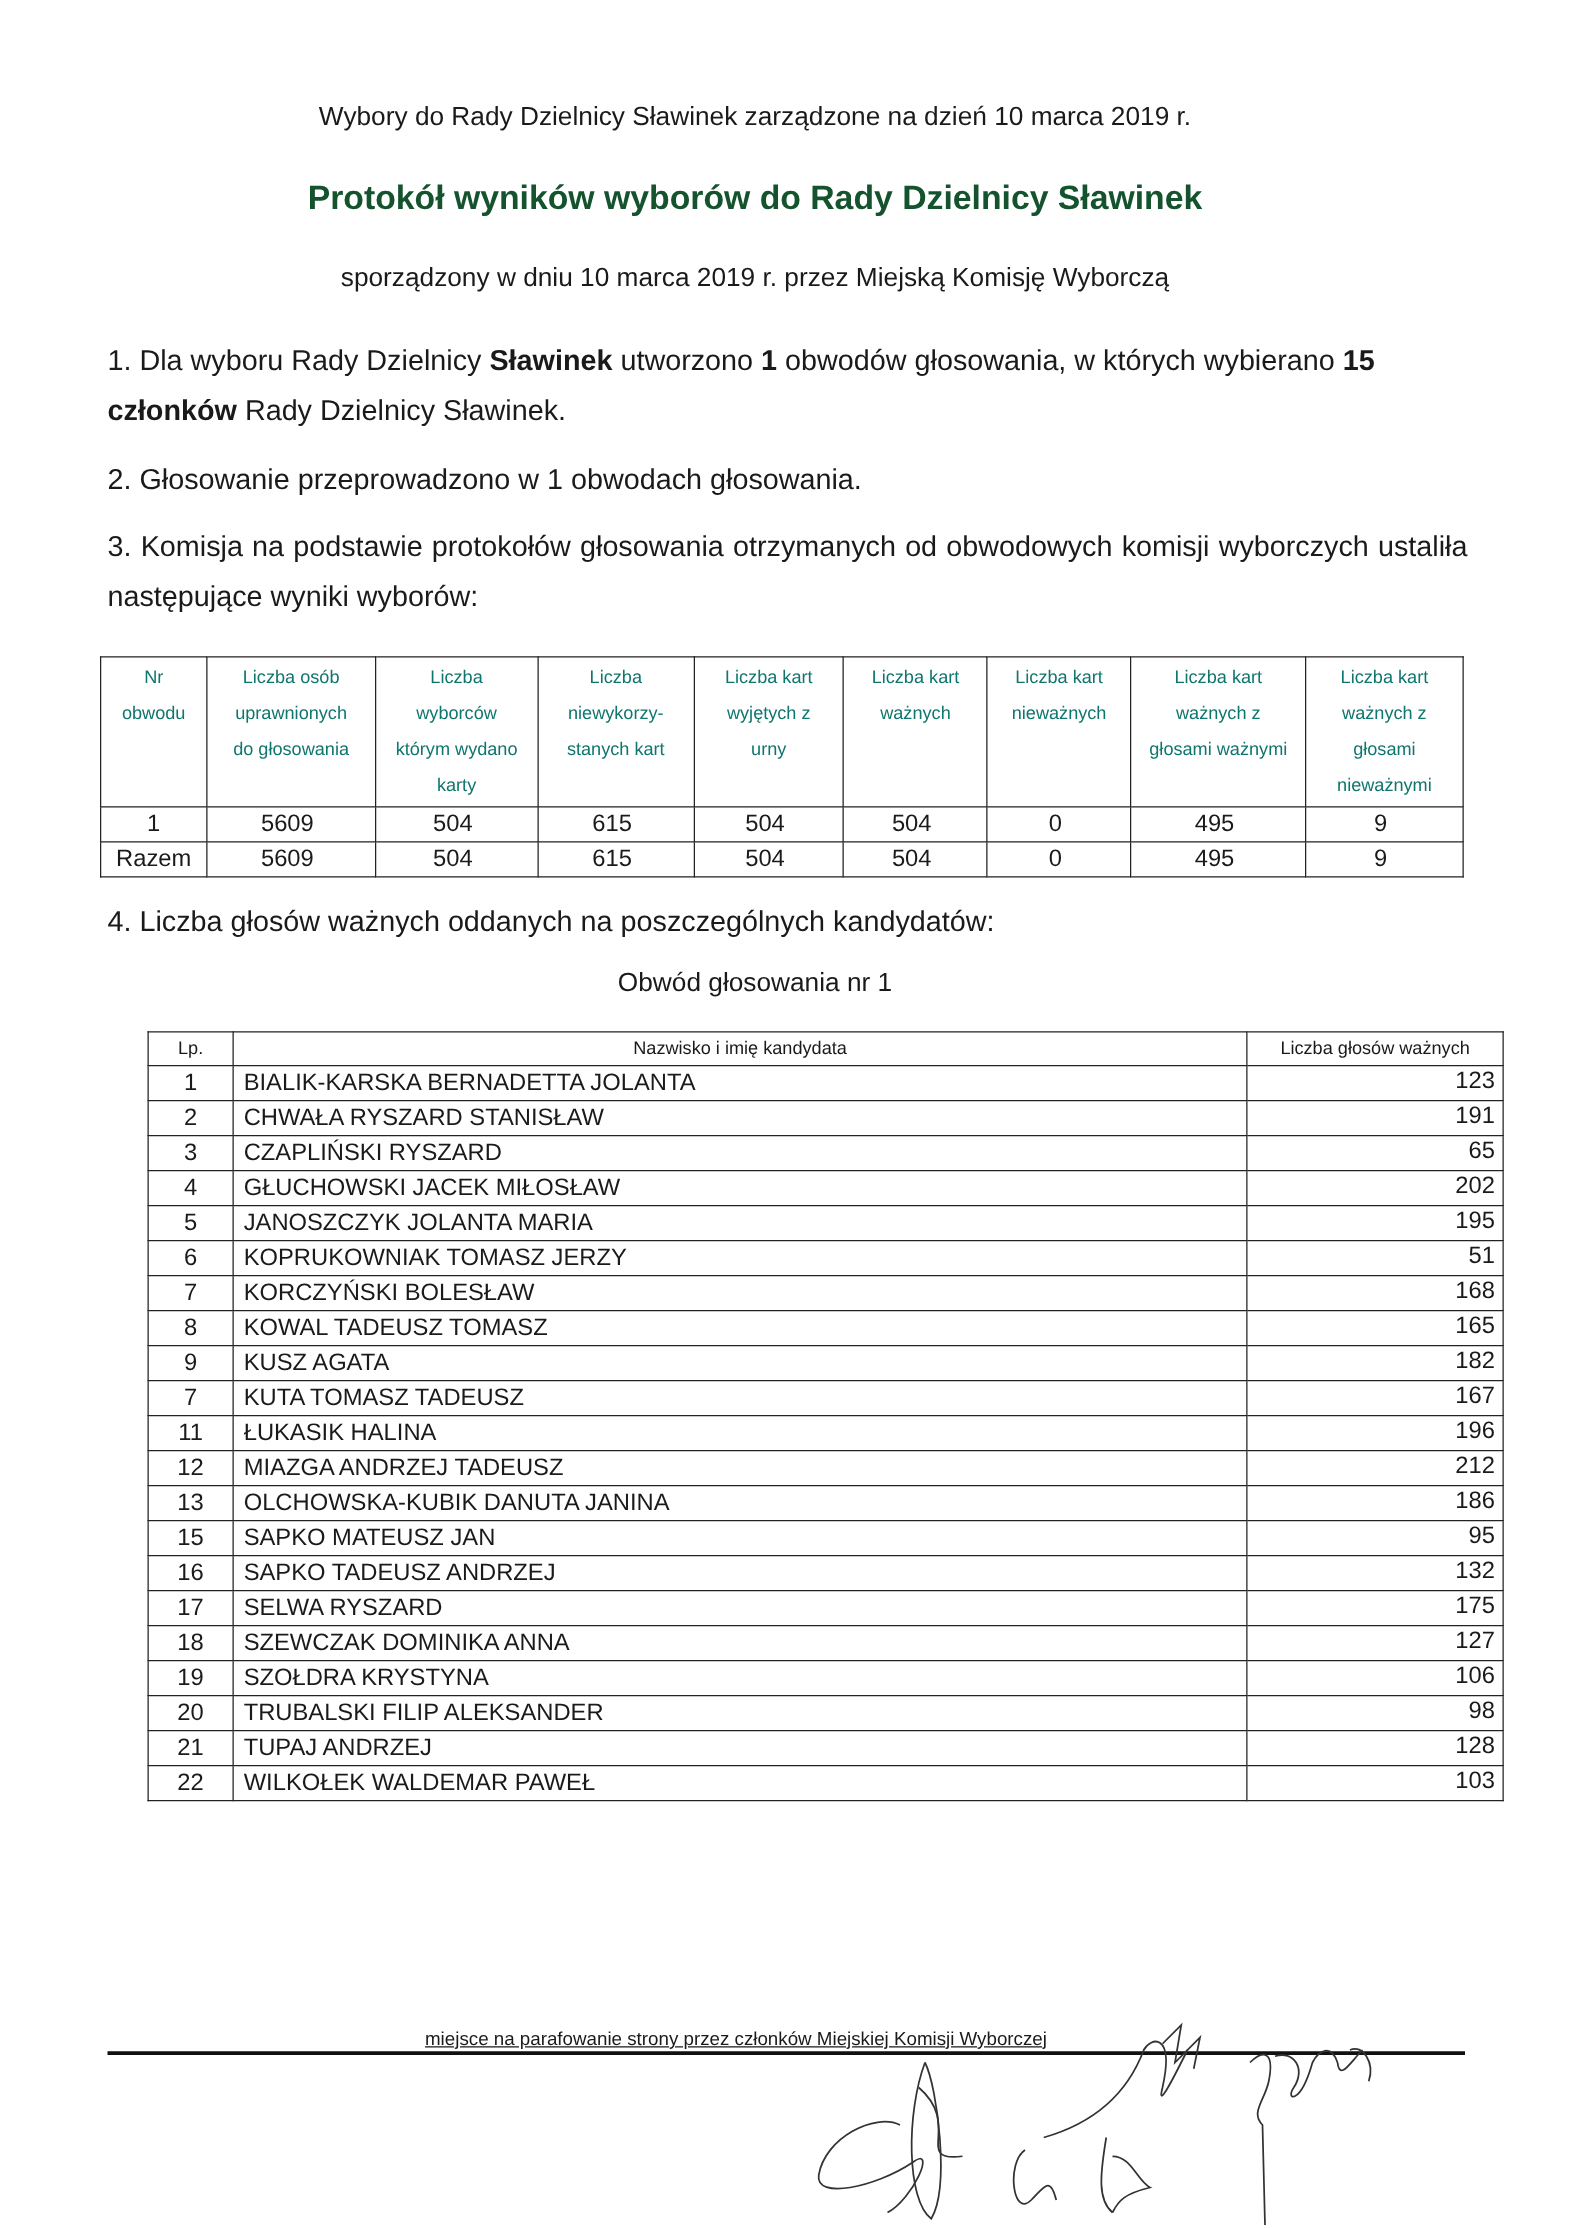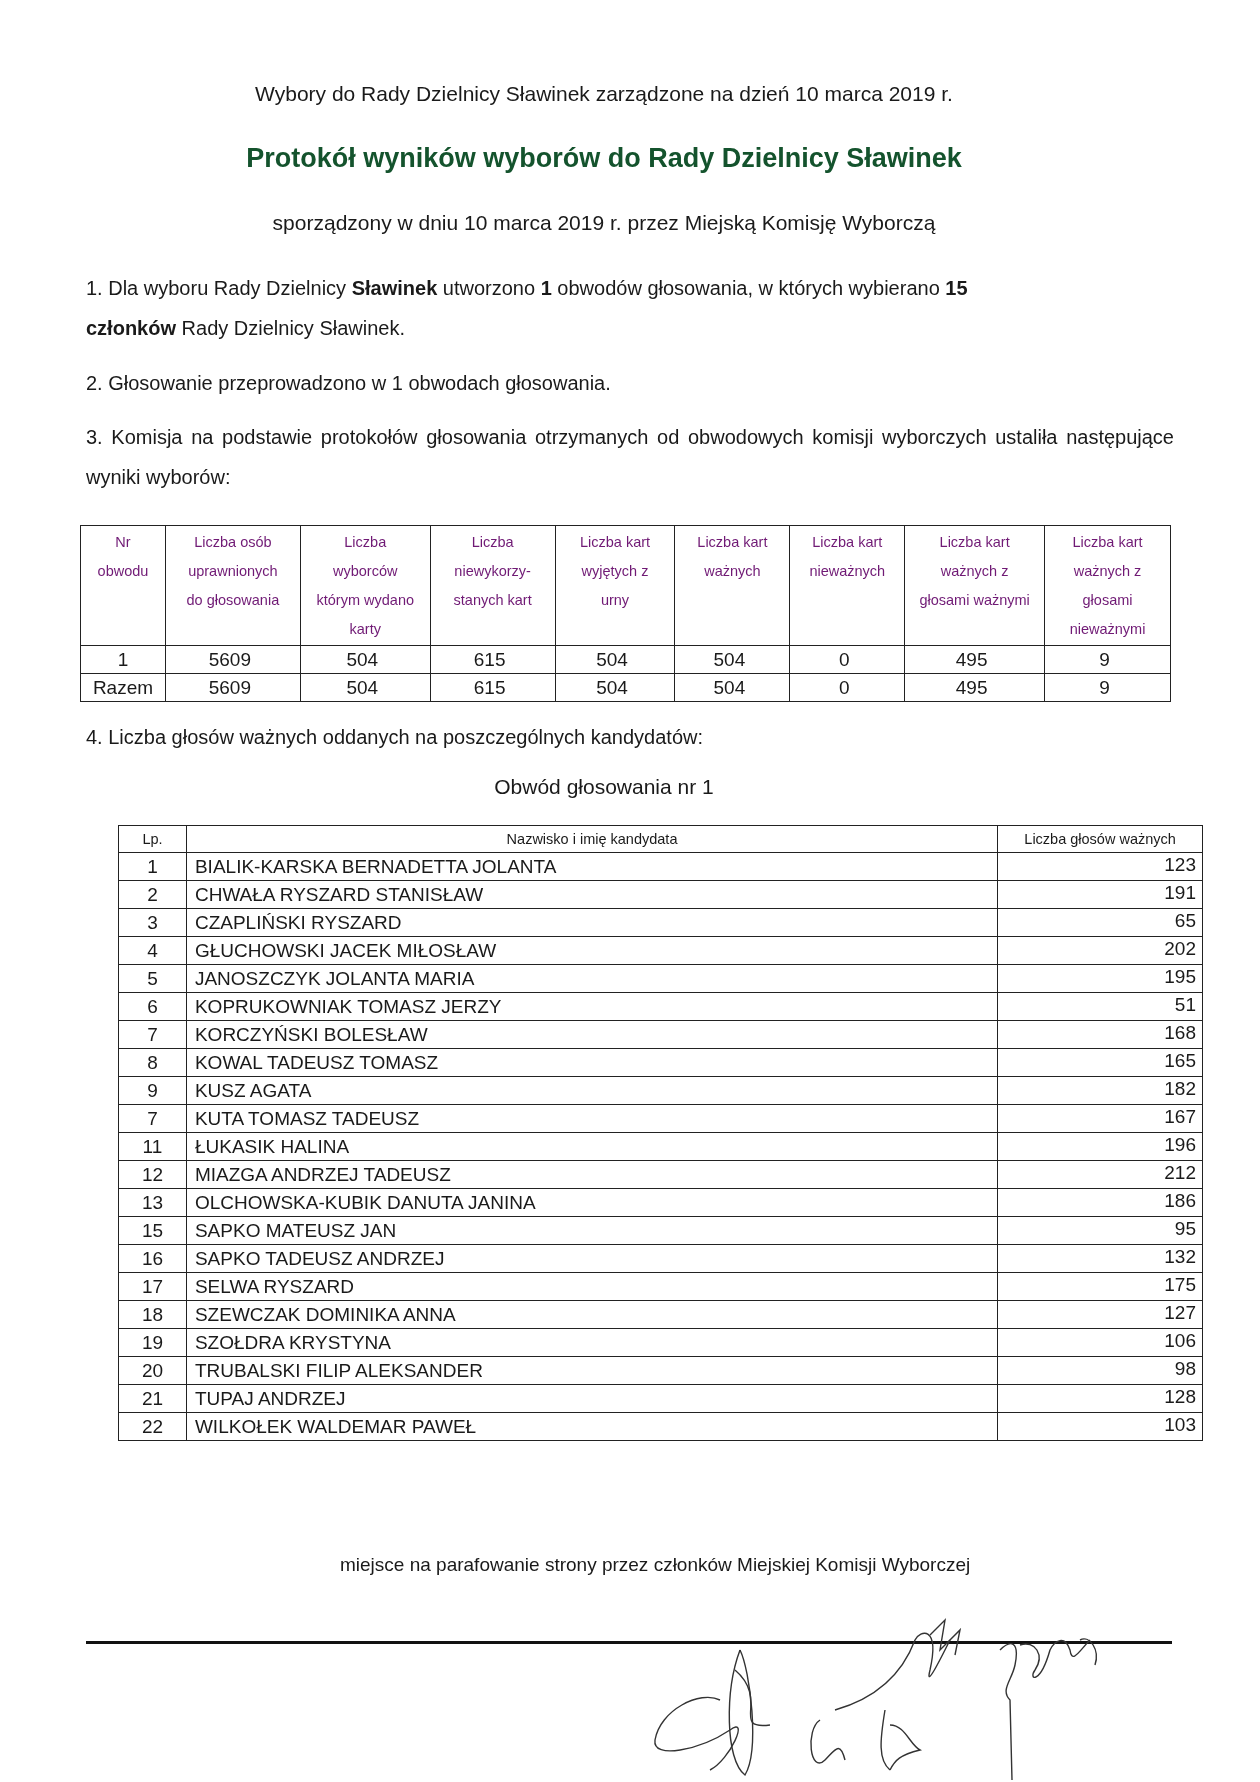--- a/index.html
+++ b/index.html
@@ -2,37 +2,37 @@
 <html><head>
 <meta charset="utf-8">
 <style>
   html, body { margin: 0; padding: 0; background: #ffffff; }
   body { width: 1260px; height: 1782px; position: relative; overflow: hidden; font-family: "Liberation Sans", sans-serif; color: #1a1a1a; }
   .abs { position: absolute; }
   .center-line { left: 0; width: 1208px; text-align: center; }
   .h-sub { top: 82px; font-size: 21px; }
   .h-title { top: 143px; font-size: 27px; font-weight: bold; color: #14532d; }
   .h-sub2 { top: 211px; font-size: 21px; }
-  .para { left: 86px; width: 1088px; font-size: 20px; line-height: 40px; }
+  .para { left: 86px; width: 1088px; font-size: 23px; line-height: 40px; }
   .para b { font-weight: bold; }
   table { border-collapse: collapse; position: absolute; }
   td, th { border: 1.5px solid #222; padding: 0; }
   .t1 { left: 80px; top: 525px; width: 1091px; }
-  .t1 th { font-weight: normal; font-size: 14.5px; line-height: 29px; vertical-align: top; text-align: center; color: #701a75; padding-top: 2px; }
+  .t1 th { font-weight: normal; font-size: 14.5px; line-height: 29px; vertical-align: top; text-align: center; color: #0f766e; padding-top: 2px; }
   .t1 td { font-size: 19px; height: 27px; text-align: center; padding-right: 6px; line-height: 27px; }
   .t1 td.c0 { text-align: center; padding-right: 0; }
   .t2 { left: 86px; top: 825px; width: 1085px; margin-left: 32px; }
   .t2 th { font-weight: normal; font-size: 14.5px; height: 26px; line-height: 26px; }
   .t2 th.name-h { text-align: center; }
   .t2 td { font-size: 19px; height: 27px; line-height: 27px; }
   .t2 td.lp { text-align: center; }
   .t2 td.nm { padding-left: 8px; }
   .t2 td.vt { text-align: right; padding-right: 6px; vertical-align: top; line-height: 24px; }
   .sig-line { left: 86px; top: 1641px; width: 1086px; height: 3px; background: #111; }
-  .sig-label { left: 340px; top: 1554px; font-size: 19px; }
+  .sig-label { left: 340px; top: 1623px; font-size: 15px; text-decoration: underline; }
   .signatures { left: 640px; top: 1610px; width: 620px; height: 172px; }
 </style>
 </head>
 <body>
 
 <div class="abs center-line h-sub">Wybory do Rady Dzielnicy Sławinek zarządzone na dzień 10 marca 2019 r.</div>
 <div class="abs center-line h-title">Protokół wyników wyborów do Rady Dzielnicy Sławinek</div>
 <div class="abs center-line h-sub2">sporządzony w dniu 10 marca 2019 r. przez Miejską Komisję Wyborczą</div>
 
 <div class="abs para" style="top:268px;">

